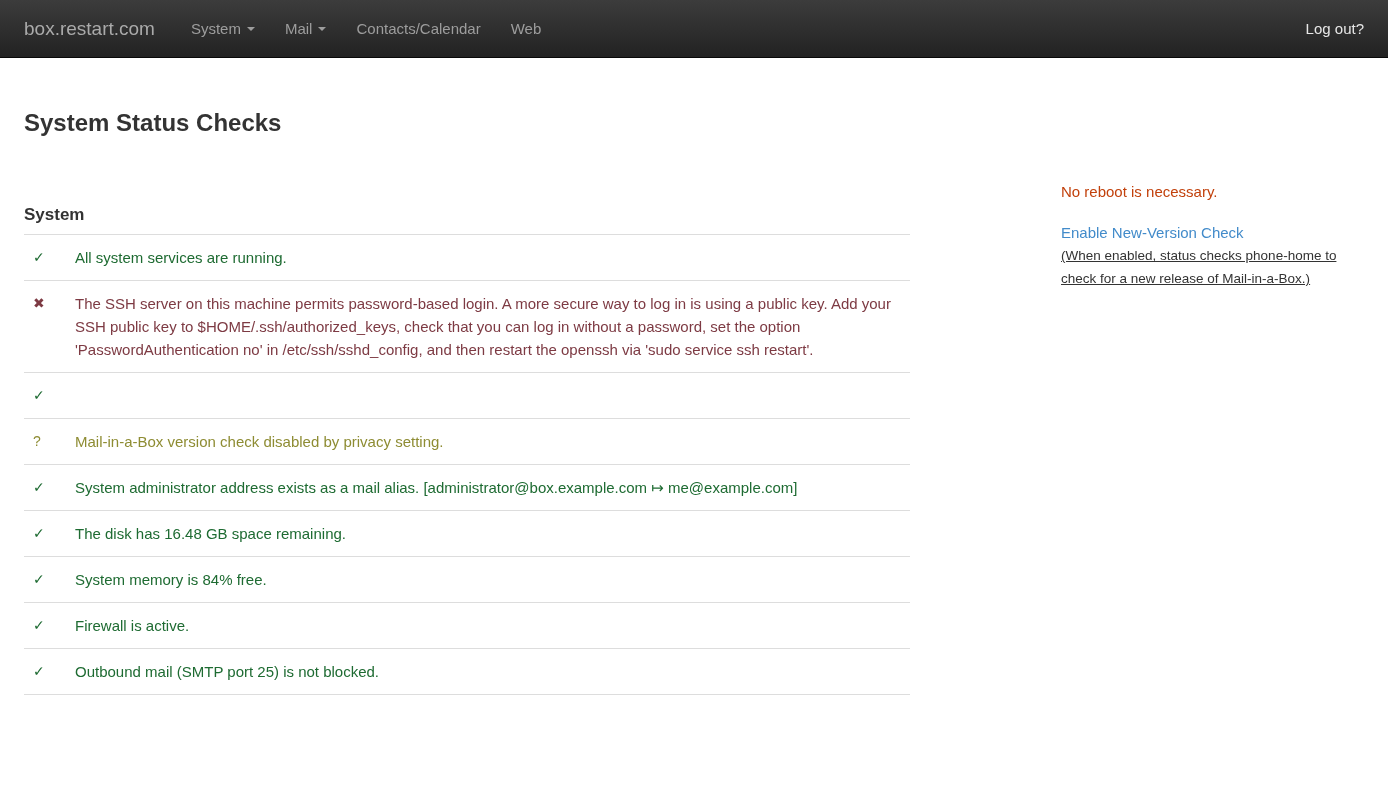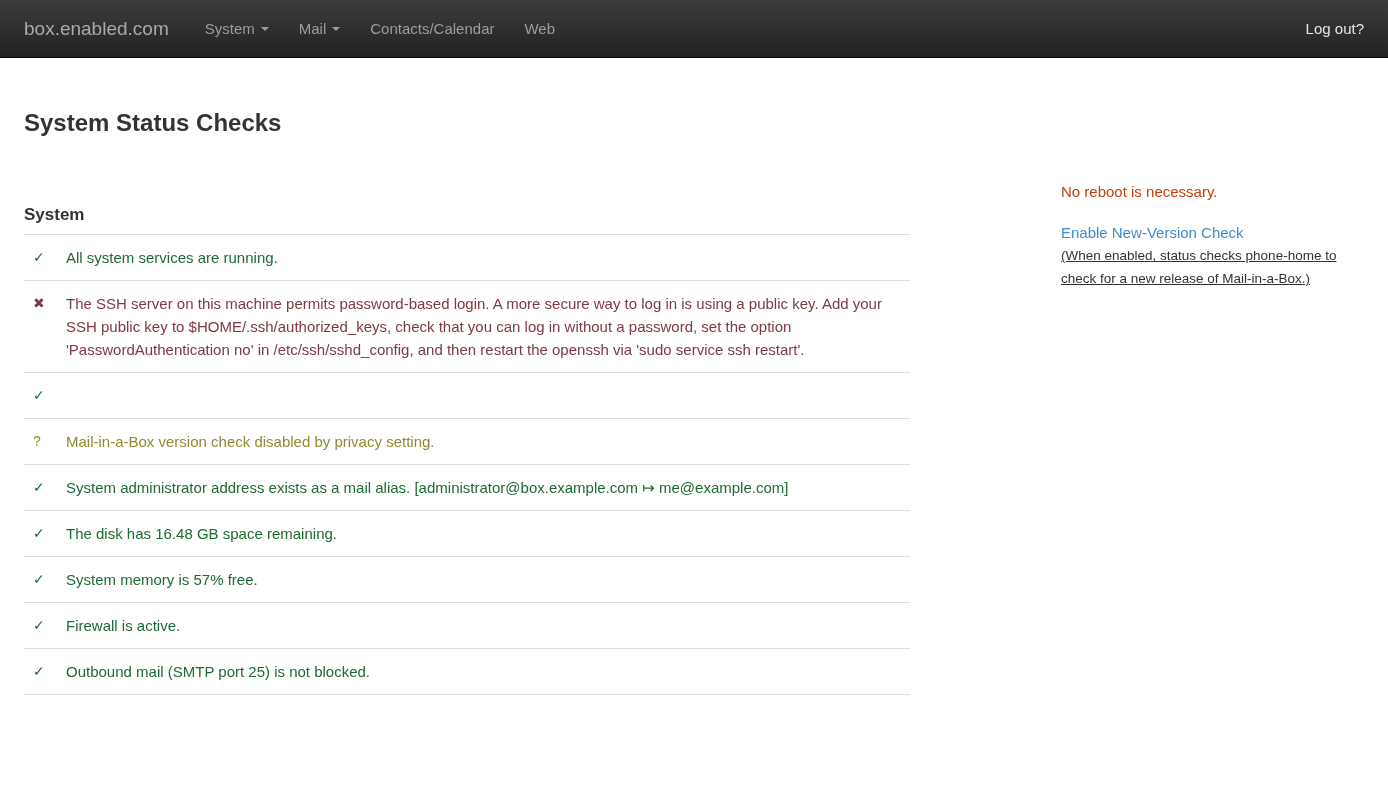--- a/index.html
+++ b/index.html
@@ -91,21 +91,21 @@
     border-bottom: 1px solid var(--divider);
     line-height: 23px;
   }
   .check-icon {
     flex: none;
     width: 42px;
     padding-left: 9px;
     font-size: 14px;
     line-height: 23px;
   }
-  .check-text { flex: 1 1 auto; padding-right: 11px; }
+  .check-text { flex: 1 1 auto; padding-right: 11px; margin-left: 9px; }
   .status-ok { color: var(--ok); }
   .status-error { color: var(--error); }
   .status-warning { color: var(--warning); }
 
   
   .side-col { width: 303px; flex: none; margin-left: 151px; }
   .reboot-status { margin: 7px 0 0 0; line-height: 22px; color: #c2410c; }
   .ver-link {
     display: inline-block;
     margin-top: 19px;
@@ -119,21 +119,21 @@
     font-size: 13.5px;
     line-height: 22.5px;
     color: #333;
     text-decoration: underline;
   }
 </style>
 </head>
 <body>
 
 <nav class="navbar">
-  <a class="brand">box.enabled.com</a>
+  <a class="brand">box.restart.com</a>
   <div class="nav-items">
   <a class="nav-item">
         <span class="nav-label">System</span>
         <span class="caret"></span>
       </a>
 
   <a class="nav-item">
         <span class="nav-label">Mail</span>
         <span class="caret"></span>
       </a>
@@ -180,21 +180,21 @@
     <span class="check-text">System administrator address exists as a mail alias. [administrator@box.example.com ↦ me@example.com]</span>
   </div>
 
   <div class="check-row status-ok">
     <span class="check-icon">✓</span>
     <span class="check-text">The disk has 16.48 GB space remaining.</span>
   </div>
 
   <div class="check-row status-ok">
     <span class="check-icon">✓</span>
-    <span class="check-text">System memory is 57% free.</span>
+    <span class="check-text">System memory is 84% free.</span>
   </div>
 
 
   <div class="check-row status-ok">
     <span class="check-icon">✓</span>
     <span class="check-text">Firewall is active.</span>
   </div>
 
   <div class="check-row status-ok">
     <span class="check-icon">✓</span>

